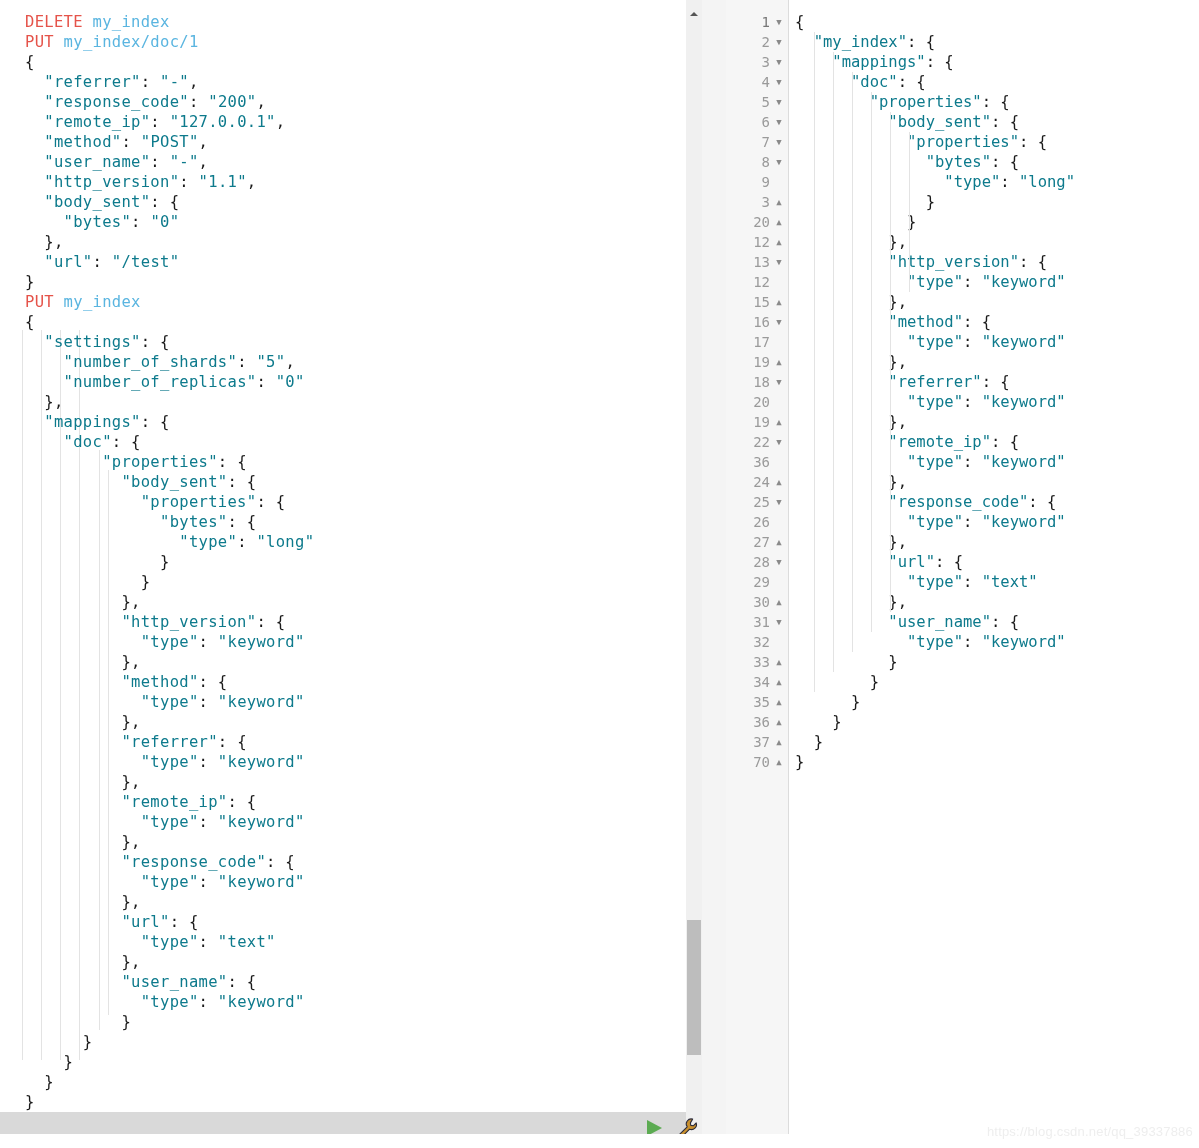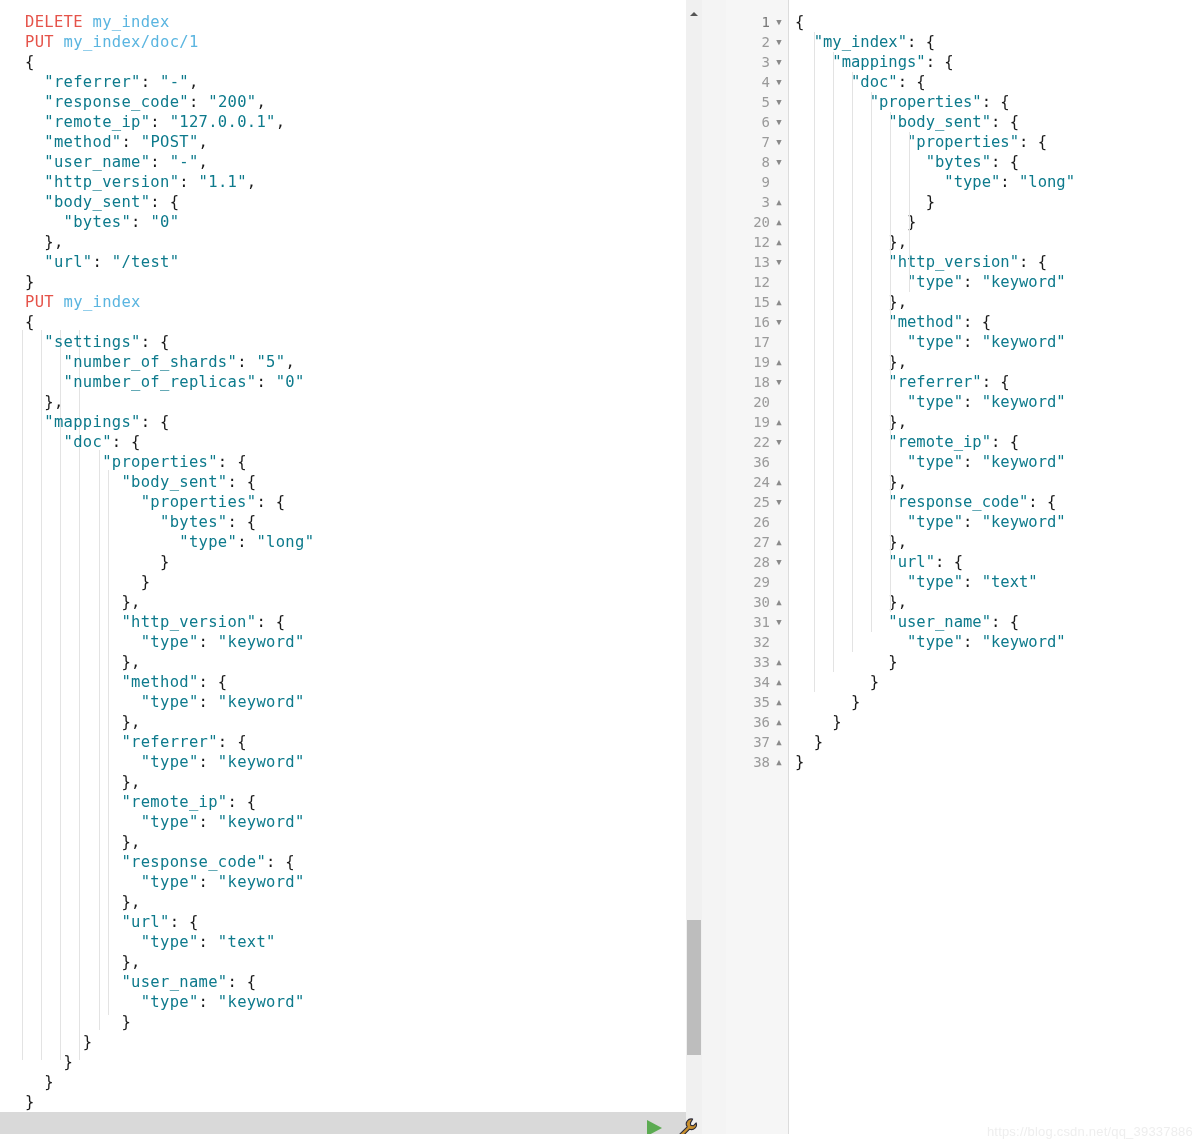--- a/index.html
+++ b/index.html
@@ -347,21 +347,21 @@
         <div class="rline"><span class="rnum">28</span><span class="rfold">▼</span><span class="rtext"><span>          </span><span class="tok-key">"url"</span><span class="tok-punc">: </span><span class="tok-punc">{</span></span></div>
         <div class="rline"><span class="rnum">29</span><span class="rtext"><span>            </span><span class="tok-key">"type"</span><span class="tok-punc">: </span><span class="tok-str">"text"</span></span></div>
         <div class="rline"><span class="rnum">30</span><span class="rfold">▲</span><span class="rtext"><span>          </span><span class="tok-punc">},</span></span></div>
         <div class="rline"><span class="rnum">31</span><span class="rfold">▼</span><span class="rtext"><span>          </span><span class="tok-key">"user_name"</span><span class="tok-punc">: </span><span class="tok-punc">{</span></span></div>
         <div class="rline"><span class="rnum">32</span><span class="rtext"><span>            </span><span class="tok-key">"type"</span><span class="tok-punc">: </span><span class="tok-str">"keyword"</span></span></div>
         <div class="rline"><span class="rnum">33</span><span class="rfold">▲</span><span class="rtext"><span>          </span><span class="tok-punc">}</span></span></div>
         <div class="rline"><span class="rnum">34</span><span class="rfold">▲</span><span class="rtext"><span>        </span><span class="tok-punc">}</span></span></div>
         <div class="rline"><span class="rnum">35</span><span class="rfold">▲</span><span class="rtext"><span>      </span><span class="tok-punc">}</span></span></div>
         <div class="rline"><span class="rnum">36</span><span class="rfold">▲</span><span class="rtext"><span>    </span><span class="tok-punc">}</span></span></div>
         <div class="rline"><span class="rnum">37</span><span class="rfold">▲</span><span class="rtext"><span>  </span><span class="tok-punc">}</span></span></div>
-        <div class="rline"><span class="rnum">38</span><span class="rfold">▲</span><span class="rtext"><span class="tok-punc">}</span></span></div>
+        <div class="rline"><span class="rnum">70</span><span class="rfold">▲</span><span class="rtext"><span class="tok-punc">}</span></span></div>
       </div>
   <div class="rguide" style="left: 88px; top: 32px; height: 660px;"></div>
       <div class="rguide" style="left: 107px; top: 52px; height: 620px;"></div>
       <div class="rguide" style="left: 126px; top: 72px; height: 580px;"></div>
       <div class="rguide" style="left: 145px; top: 92px; height: 540px;"></div>
       <div class="rguide" style="left: 164px; top: 112px; height: 500px;"></div>
       <div class="rguide" style="left: 183px; top: 132px; height: 160px;"></div>
     </div>
 
   <div id="run-button"></div>

